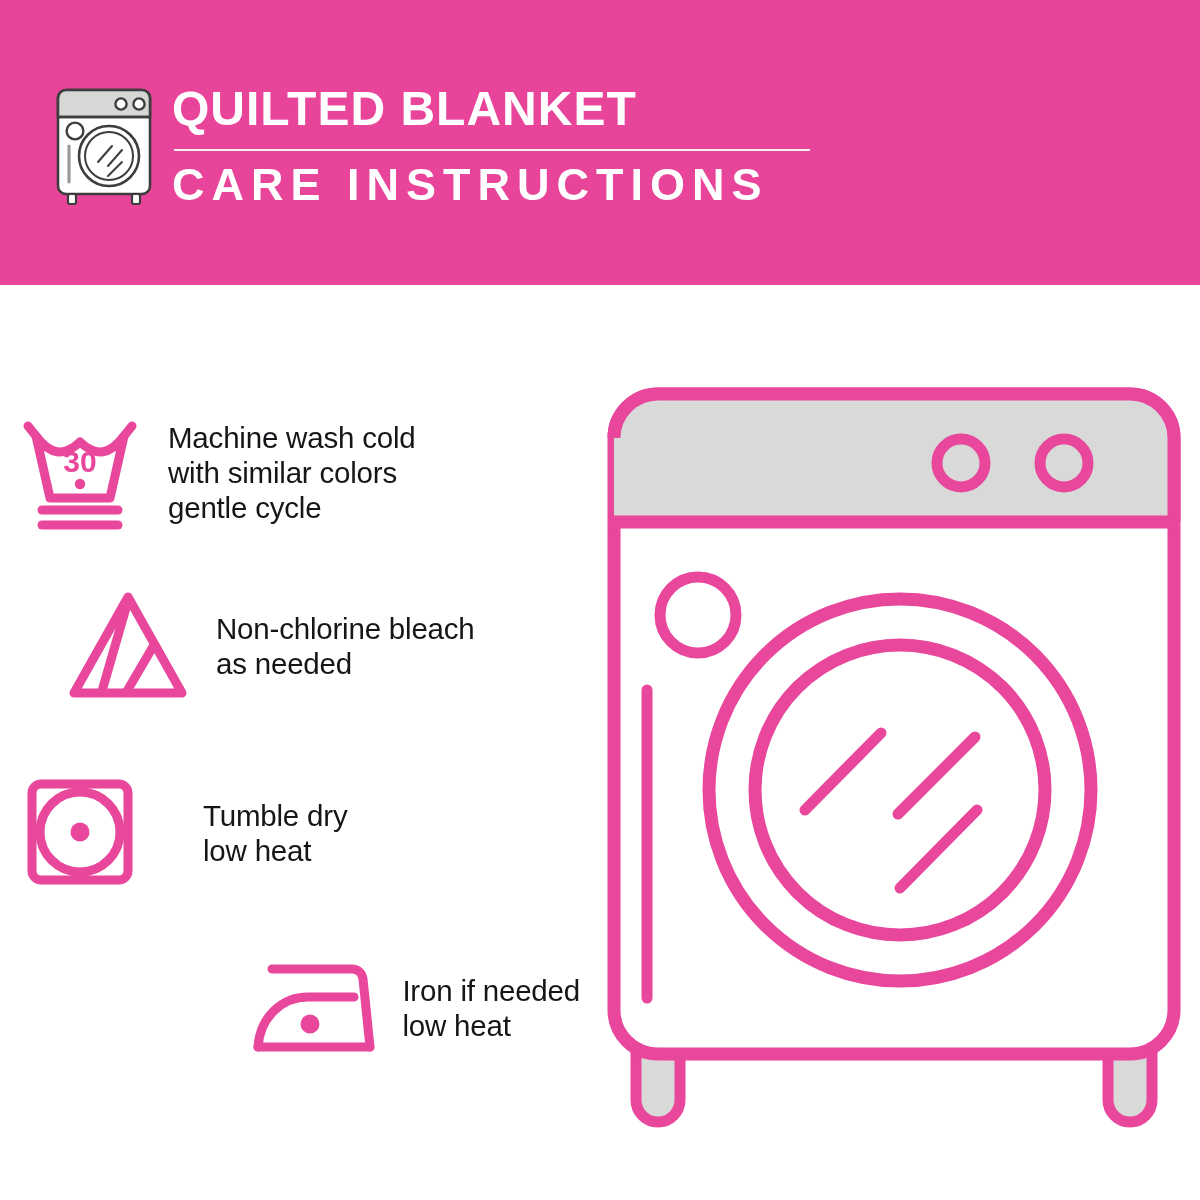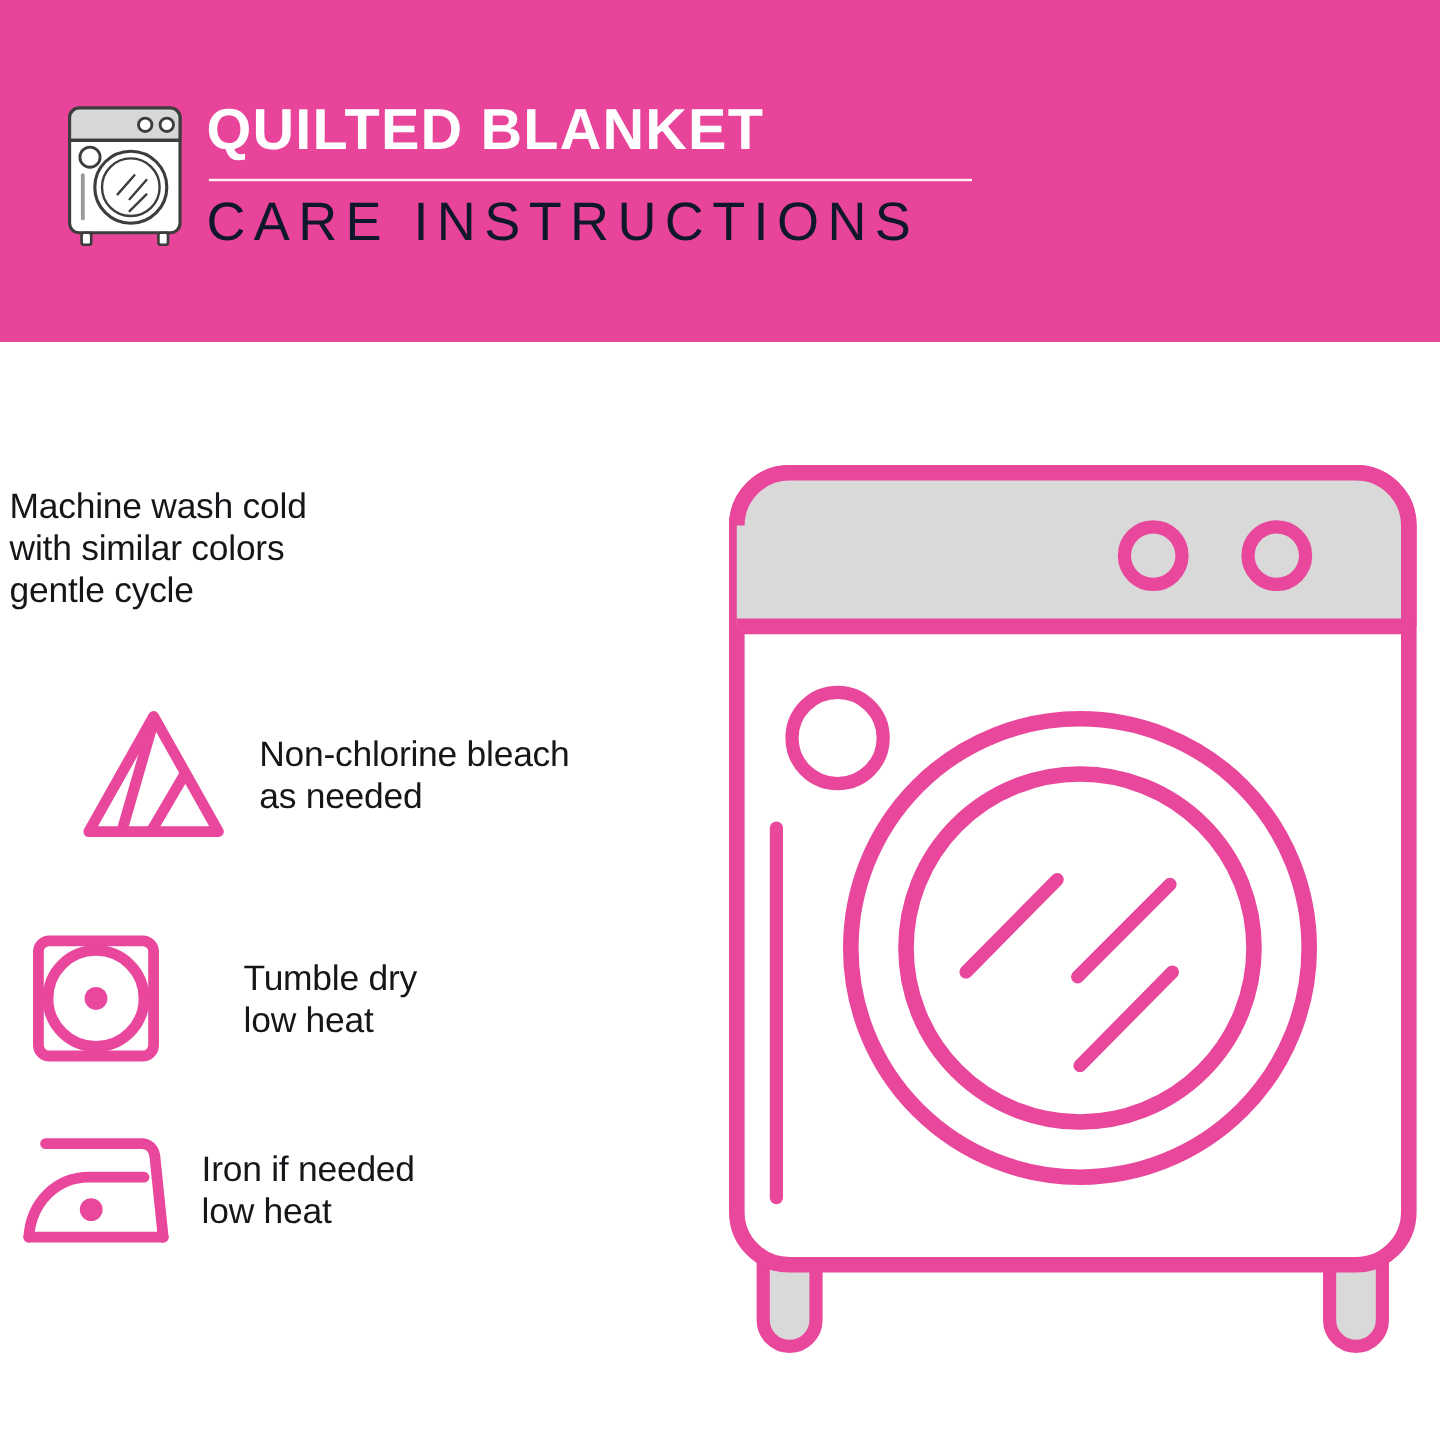--- a/index.html
+++ b/index.html
@@ -47,23 +47,23 @@
     white-space: nowrap;
   }
   .title-rule {
     width: 636px;
     height: 2px;
     background: #ffffff;
     opacity: 0.92;
     margin: 9px 0 6px 2px;
   }
   .title-sub {
-    color: #0f172a;
+    color: #ffffff;
     font-size: 45px;
-    font-weight: 400;
+    font-weight: 700;
     letter-spacing: 7.0px;
     line-height: 56px;
     white-space: nowrap;
   }
 
   
   .care-list {
     position: absolute;
     left: 0;
     top: 285px;
@@ -73,21 +73,21 @@
   .care-row {
     position: absolute;
     left: 0;
     width: 580px;
     display: flex;
     align-items: center;
   }
   .care-row-0 { top: 120px; }
   .care-row-1 { top: 293px; margin-left: 48px; }
   .care-row-2 { top: 480px; gap: 35px; }
-  .care-row-3 { top: 639px; }
+  .care-row-3 { top: 655px; justify-content: flex-end; }
 
   .care-symbol {
     width: 160px;
     min-width: 160px;
     height: 135px;
     display: flex;
     align-items: center;
     justify-content: center;
   }
   .care-label {
@@ -143,20 +143,32 @@
     <div class="title-main">QUILTED BLANKET</div>
     <div class="title-rule"></div>
     <div class="title-sub">CARE INSTRUCTIONS</div>
   </div>
 
 </div>
 
 <div class="care-list">
 
   <div class="care-row care-row-0">
+    <div class="care-symbol">
+      <svg width="140" height="125" viewBox="0 0 140 125" xmlns="http://www.w3.org/2000/svg">
+        <g fill="none" stroke="#e8479c" stroke-width="9" stroke-linecap="round" stroke-linejoin="round">
+          <path d="M18 16 L26 26 C40 45 54 47 70 32 C86 47 100 45 114 26 L122 16"></path>
+          <path d="M26 26 L40 88 L100 88 L114 26"></path>
+          <line x1="32" y1="100" x2="108" y2="100"></line>
+          <line x1="32" y1="115" x2="108" y2="115"></line>
+        </g>
+        <text x="70" y="62" fill="#e8479c" font-family="'Liberation Sans', sans-serif" font-size="30" font-weight="bold" text-anchor="middle">30</text>
+        <circle cx="70" cy="74" r="5.2" fill="#e8479c"></circle>
+      </svg>
+    </div>
     <div class="care-label">Machine wash cold
 with similar colors
 gentle cycle</div>
   </div>
 
   <div class="care-row care-row-1">
     <div class="care-symbol">
       <svg width="140" height="125" viewBox="0 0 140 125" xmlns="http://www.w3.org/2000/svg">
         <g fill="none" stroke="#e8479c" stroke-width="9" stroke-linecap="round" stroke-linejoin="round">
           <path d="M70 14 L124 110 L16 110 Z"></path>

